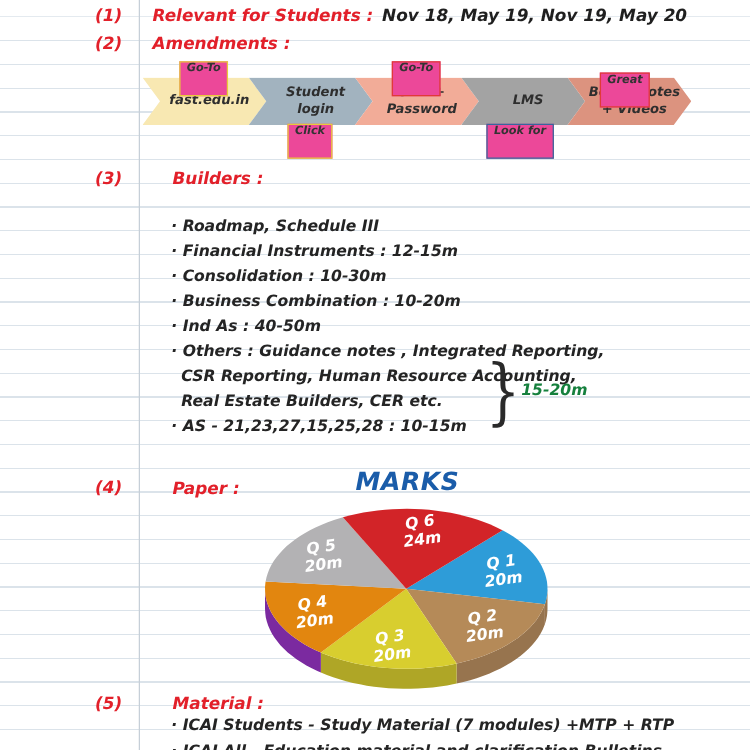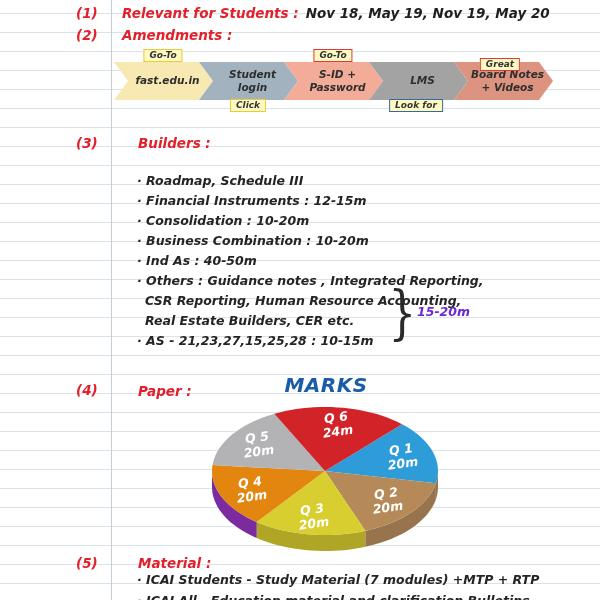--- a/index.html
+++ b/index.html
@@ -12,29 +12,29 @@
   .secnum{position:absolute;left:76px;z-index:3;font:italic 700 13.5px "DejaVu Sans",sans-serif;color:#e2202a;}
   .sechead{position:absolute;z-index:3;font:italic 700 13.5px "DejaVu Sans",sans-serif;color:#e2202a;white-space:nowrap;}
   .sechead .ink{color:#1f1f1f;margin-left:7px;}
 
   .flow{position:absolute;left:114px;top:62px;width:450px;height:20px;z-index:2;}
   .step{position:absolute;top:0;width:99px;height:38px;display:flex;align-items:center;justify-content:center;
         text-align:center;padding:0 8px 0 16px;box-sizing:border-box;
         font:italic 600 10.5px "DejaVu Sans",sans-serif;color:#2e2e2e;line-height:1.25;
         clip-path:polygon(0 0,85px 0,99px 19px,85px 38px,0 38px,14px 19px);}
   .step .l2{display:block;}
-  .tag{position:absolute;z-index:4;transform:translateX(-50%);background:#fef9c3;border:1.5px solid #ccc;
-        padding:0px 5px 1px 5px;font:italic 600 9px "DejaVu Sans",sans-serif;color:#333;white-space:nowrap;}
+  .tag{position:absolute;z-index:4;transform:translateX(-50%);background:#ec4899;border:1.5px solid #ccc;
+        padding:0px 5px 16px 5px;font:italic 600 9px "DejaVu Sans",sans-serif;color:#333;white-space:nowrap;}
 
   .syl{position:absolute;left:137px;top:173px;width:320px;z-index:3;}
   .syl .row{height:20px;line-height:20px;font:italic 600 12.5px "DejaVu Sans",sans-serif;color:#242424;white-space:nowrap;}
   .b::before{content:"·  ";}
   .brace{position:absolute;left:384px;top:284px;z-index:3;font:400 58px "DejaVu Serif",serif;
         color:#2a2a2a;transform:scaleX(.75);line-height:1;}
-  .bracenote{position:absolute;left:417px;top:304px;z-index:3;font:italic 600 12.5px "DejaVu Sans",sans-serif;color:#6d28d9;}
+  .bracenote{position:absolute;left:417px;top:304px;z-index:3;font:italic 600 12.5px "DejaVu Sans",sans-serif;color:#15803d;}
 
   .marks{position:absolute;left:326px;top:373px;transform:translateX(-50%);z-index:3;
         font:italic 700 20px "DejaVu Sans",sans-serif;color:#1a5ca9;letter-spacing:.5px;}
   .pie{position:absolute;left:200px;top:396px;width:260px;height:170px;z-index:2;}
   .plab{position:absolute;transform:translate(-50%,-50%) rotate(-8deg);color:#fff;text-align:center;
         font:italic 700 12.5px "DejaVu Sans",sans-serif;line-height:1.15;white-space:nowrap;}
 
   .mat{position:absolute;left:137px;top:572px;width:420px;z-index:3;}
   .mat .row{height:21px;line-height:21px;font:italic 600 12.5px "DejaVu Sans",sans-serif;color:#242424;white-space:nowrap;}
 </style>
@@ -89,21 +89,21 @@
   </div>
   <div class="tag" style="left: 163px; top: 49px; border-color: rgb(231, 204, 58);">Go-To</div>
   <div class="tag" style="left: 248px; top: 99px; border-color: rgb(231, 204, 58);">Click</div>
   <div class="tag" style="left: 333px; top: 49px; border-color: rgb(224, 58, 56);">Go-To</div>
   <div class="tag" style="left: 416px; top: 99px; border-color: rgb(54, 104, 157);">Look for</div>
   <div class="tag" style="left: 500px; top: 58px; border-color: rgb(224, 58, 56);">Great</div>
 
   <div class="syl">
     <div class="row b">Roadmap, Schedule III</div>
     <div class="row b">Financial Instruments : 12-15m</div>
-    <div class="row b">Consolidation : 10-20m</div>
+    <div class="row b">Consolidation : 10-30m</div>
     <div class="row b">Business Combination : 10-20m</div>
     <div class="row b">Ind As : 40-50m</div>
     <div class="row b">Others : Guidance notes , Integrated Reporting,</div>
     <div class="row" style="padding-left:8px">CSR Reporting, Human  Resource Accounting,</div>
     <div class="row" style="padding-left:8px">Real  Estate Builders, CER etc.</div>
     <div class="row b">AS - 21,23,27,15,25,28 : 10-15m</div>
   </div>
   <div class="brace">}</div>
   <div class="bracenote">15-20m</div>
 

